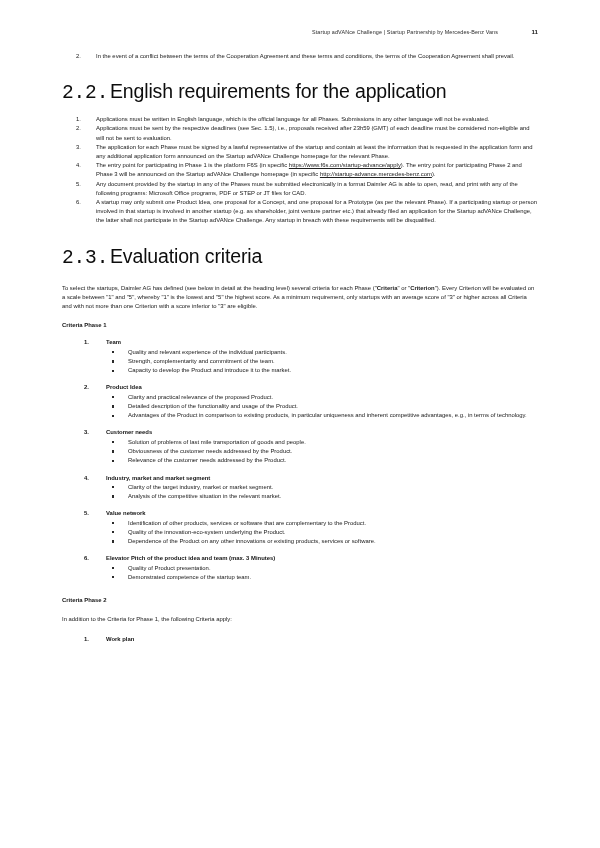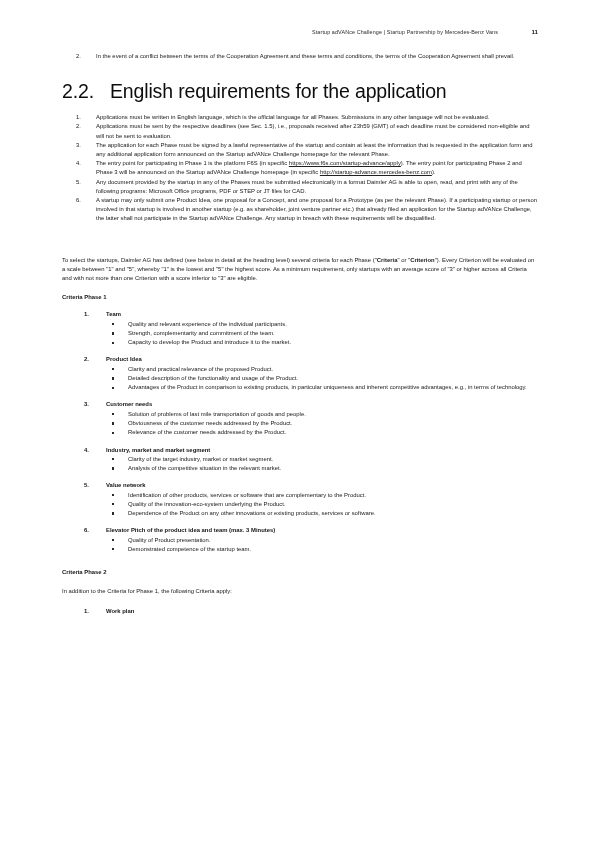--- a/index.html
+++ b/index.html
@@ -100,20 +100,21 @@
     color: #0d0d0d;
     margin: 0;
     padding: 0;
     line-height: 24px;
     letter-spacing: -0.15px;
     white-space: nowrap;
   }
   h2.section-heading .sec-num {
     display: inline-block;
     width: 48px;
+    font-family: Liberation Mono, monospace;
   }
 
   
   .criteria-label {
     font-size: 5.9px;
     font-weight: bold;
     color: #141414;
     line-height: 9.2px;
     margin: 0;
   }
@@ -228,20 +229,23 @@
         <span>Any document provided by the startup in any of the Phases must be submitted electronically in a format Daimler AG is able to open, read, and print with any of the following programs: Microsoft Office programs, PDF or STEP or JT files for CAD.</span>
       </li>
       <li>
         <span class="marker">6.</span>
         <span>A startup may only submit one Product Idea, one proposal for a Concept, and one proposal for a Prototype (as per the relevant Phase). If a participating startup or person involved in that startup is involved in another startup (e.g. as shareholder, joint venture partner etc.) that already filed an application for the Startup adVANce Challenge, the latter shall not participate in the Startup adVANce Challenge. Any startup in breach with these requirements will be disqualified.</span>
       </li>
     </ol>
 
     <div class="spacer-18"></div>
 
+    <h2 class="section-heading">
+      <span class="sec-num">2.3.</span><span>Evaluation criteria</span>
+    </h2>
 
     <div class="spacer-14"></div>
 
     <p class="para"><span>To select the startups, Daimler AG has defined (see below in detail at the heading level) several criteria for each Phase ("</span><span class="bold">Criteria</span><span>" or "</span><span class="bold">Criterion</span><span>"). Every Criterion will be evaluated on a scale between "1" and "5", whereby "1" is the lowest and "5" the highest score. As a minimum requirement, only startups with an average score of "3" or higher across all Criteria and with not more than one Criterion with a score inferior to "3" are eligible.</span></p>
 
     <div class="spacer-10"></div>
 
     <div class="criteria-label">Criteria Phase 1</div>
 
     <div class="spacer-8"></div>

